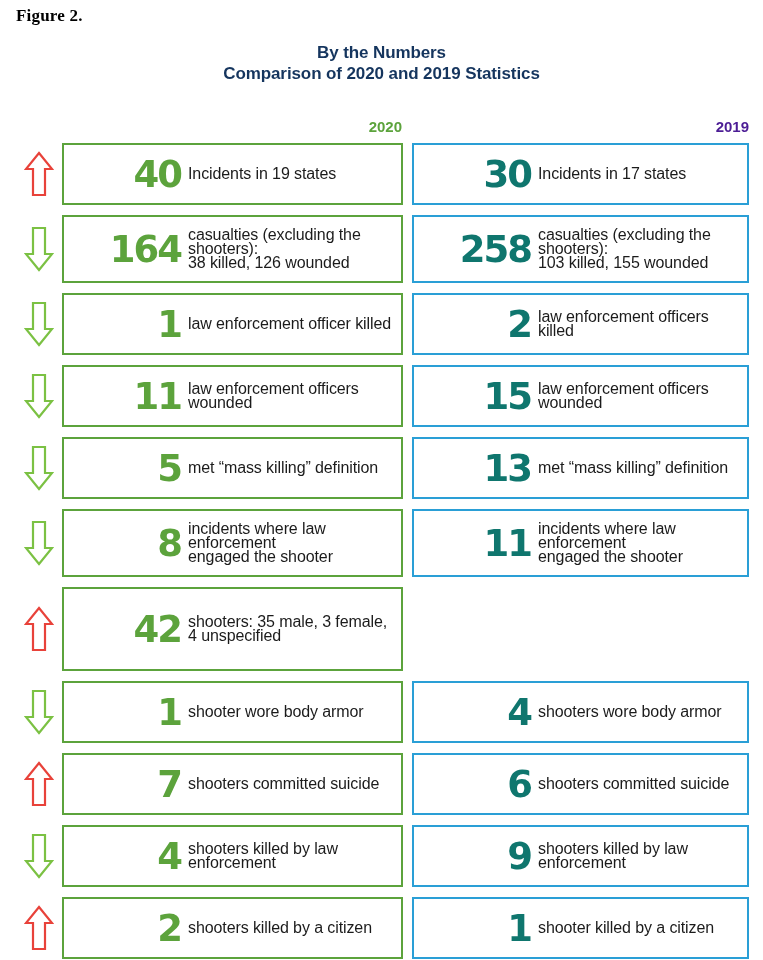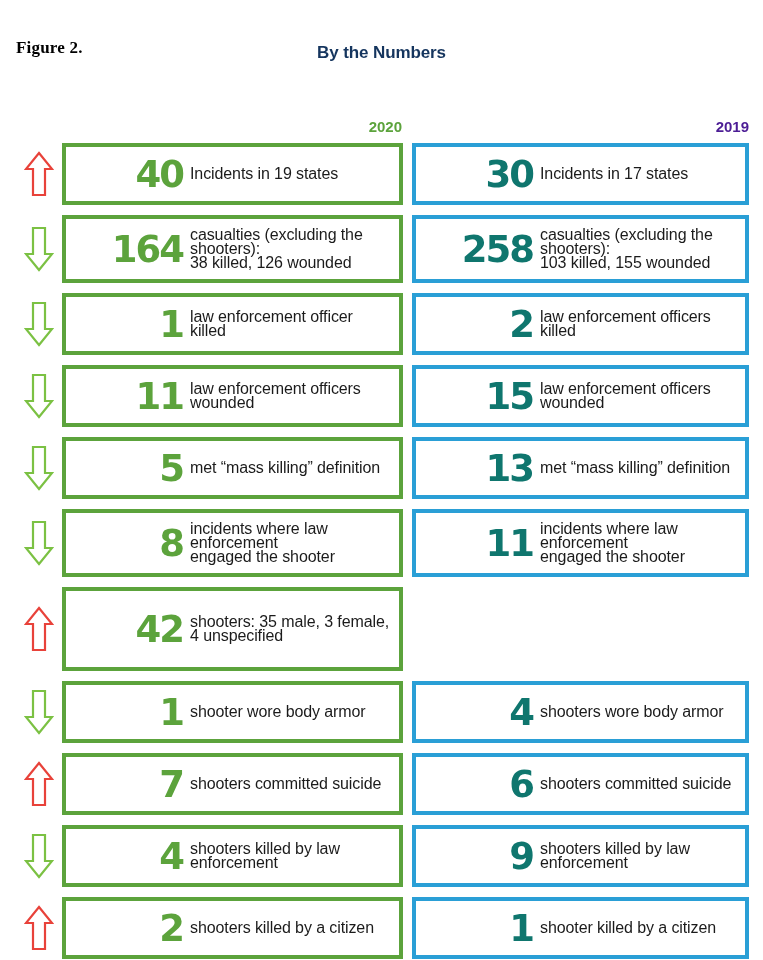--- a/index.html
+++ b/index.html
@@ -19,21 +19,20 @@
 
   .figure-label {
     position: absolute;
     left: 16px;
     top: 6px;
     font-family: "Liberation Serif", serif;
     font-weight: bold;
     font-size: 17px;
     color: #000000;
     letter-spacing: 0.2px;
-    margin-top: 32px;
   }
 
   .title-block {
     position: absolute;
     left: 0;
     top: 42px;
     width: 763px;
     text-align: center;
   }
   .title-line {
@@ -84,21 +83,21 @@
     display: flex;
     align-items: center;
     justify-content: center;
   }
   .arrow-cell svg { display: block; }
 
   .stat-box {
     position: absolute;
     top: 0;
     height: 100%;
-    border: 4px solid #0c4a6e;
+    border: 2px solid #0c4a6e;
     background: #ffffff;
     display: flex;
     align-items: center;
   }
   .stat-box.green { left: 62px; width: 341px; border-color: #5ca33c; }
   .stat-box.blue  { left: 412px; width: 337px; border-color: #2a9fd6; }
 
   .stat-inner {
     display: flex;
     align-items: center;
@@ -138,20 +137,21 @@
 </style>
 </head>
 <body>
 
 <div class="page">
 
   <div class="figure-label">Figure 2.</div>
 
   <div class="title-block">
     <div class="title-line">By the Numbers</div>
+    <div class="title-line">Comparison of 2020 and 2019 Statistics</div>
   </div>
 
   <div class="col-headers">
     <div class="col-head green">2020</div>
     <div class="col-head blue">2019</div>
   </div>
 
   <div class="rows" id="rows-container">
       <div class="row" style="height: 62px;">
         <div class="arrow-cell">

